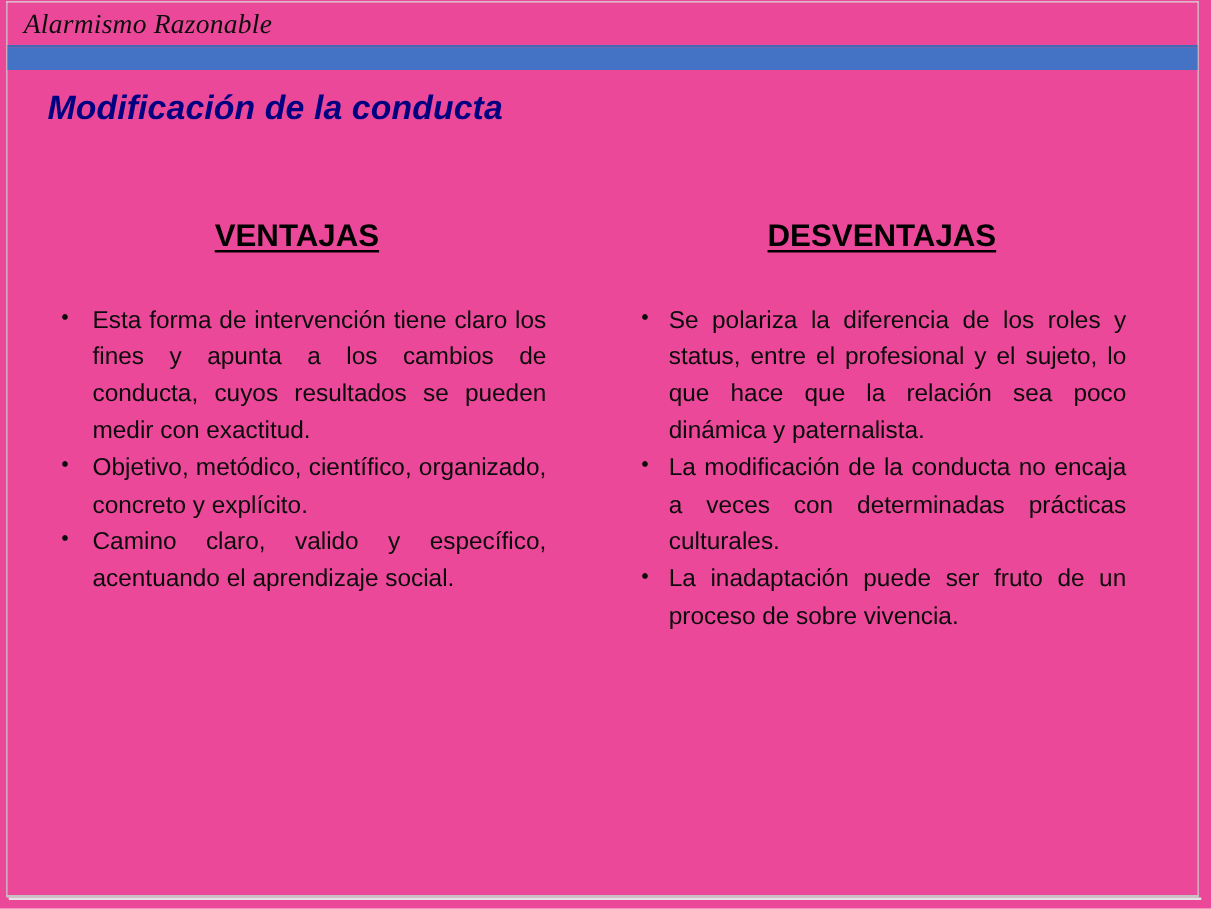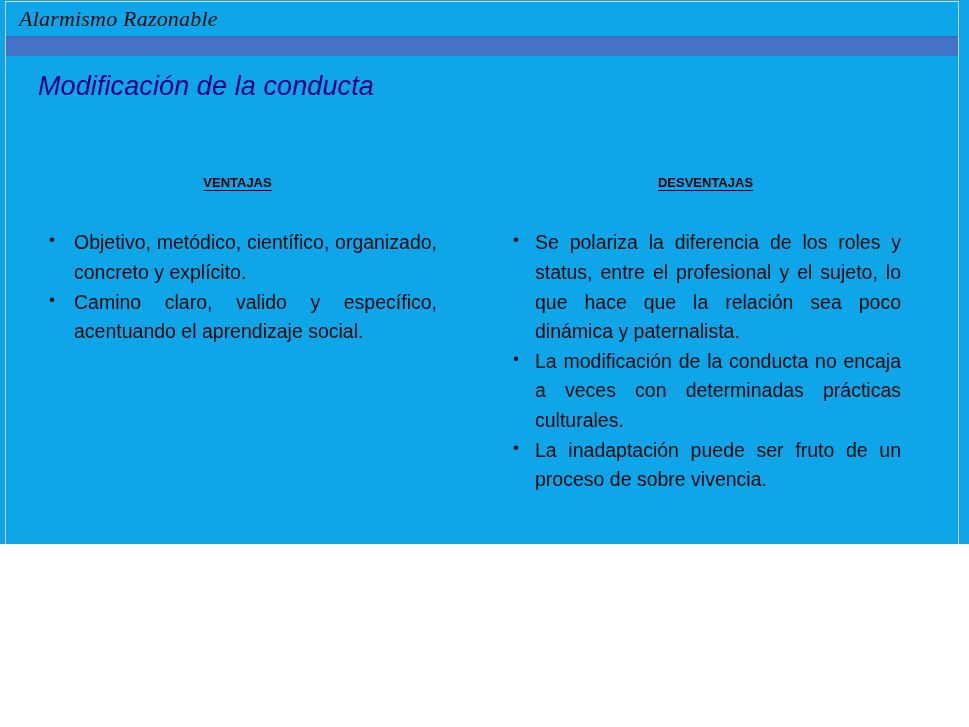--- a/index.html
+++ b/index.html
@@ -7,22 +7,22 @@
     padding: 0;
     background: #ffffff;
   }
   body {
     font-family: "Liberation Sans", sans-serif;
   }
 
   #slide {
     position: relative;
     width: 969px;
-    height: 544px;
-    background: #0ea5e9;
+    height: 727px;
+    background: #ec4899;
     overflow: hidden;
     box-sizing: border-box;
   }
 
   
   .frame-left {
     position: absolute;
     left: 5px;
     top: 1px;
     width: 1px;
@@ -102,21 +102,21 @@
     height: 18px;
     background: #4472c4;
   }
 
   
   .slide-title {
     position: absolute;
     left: 38px;
     top: 71px;
     font-family: "Liberation Sans", sans-serif;
-    font-weight: normal;
+    font-weight: bold;
     font-style: italic;
     font-size: 27px;
     line-height: 1.15;
     color: #000080;
     letter-spacing: 0.1px;
     white-space: nowrap;
   }
 
   
   .columns {
@@ -137,21 +137,21 @@
   }
   .col-right {
     width: 470px;
     padding-left: 30px;
     padding-right: 47px;
   }
 
   .col-heading {
     font-family: "Liberation Sans", sans-serif;
     font-weight: bold;
-    font-size: 13px;
+    font-size: 25px;
     line-height: 1.1;
     color: #000000;
     text-align: center;
     text-decoration: underline;
     text-underline-offset: 3px;
     margin: 0 0 38px 0;
   }
   .col-left .col-heading { margin-left: -4px; }
   .col-right .col-heading { margin-left: 2px; text-align: center; }
 
@@ -207,20 +207,21 @@
   <div class="header-rule"></div>
   <div class="blue-bar"></div>
 
   <div class="slide-title">Modificación de la conducta</div>
 
   <div class="columns">
 
     <div class="col col-left">
       <div class="col-heading">VENTAJAS</div>
       <ul class="bullets">
+        <li>Esta forma de intervención tiene claro los fines y apunta a los cambios de conducta, cuyos resultados se pueden medir con exactitud.</li>
         <li>Objetivo, metódico, científico, organizado, concreto y explícito.</li>
         <li>Camino claro, valido y específico, acentuando el aprendizaje social.</li>
       </ul>
     </div>
 
     <div class="col col-right">
       <div class="col-heading">DESVENTAJAS</div>
       <ul class="bullets">
         <li>Se polariza la diferencia de los roles y status, entre el profesional y el sujeto, lo que hace que la relación sea poco dinámica y paternalista.</li>
         <li>La modificación de la conducta no encaja a veces con determinadas prácticas culturales.</li>

